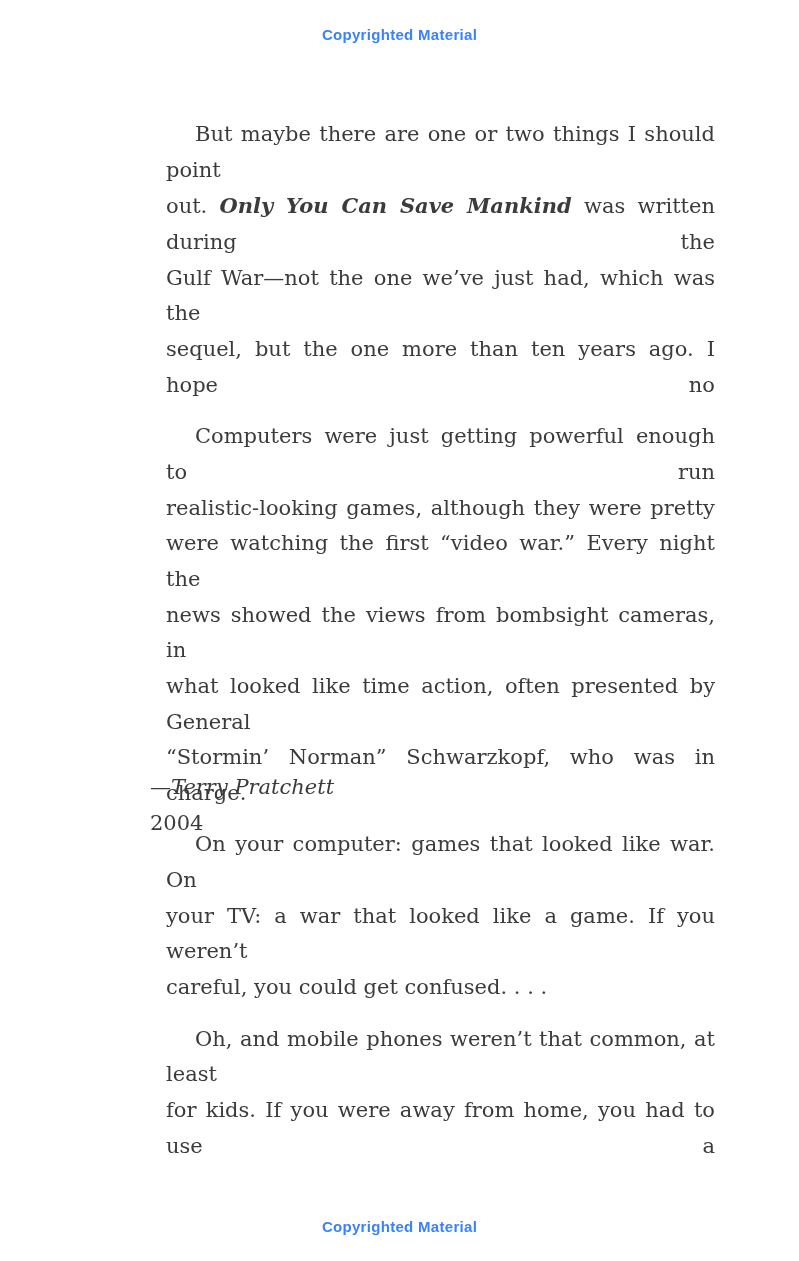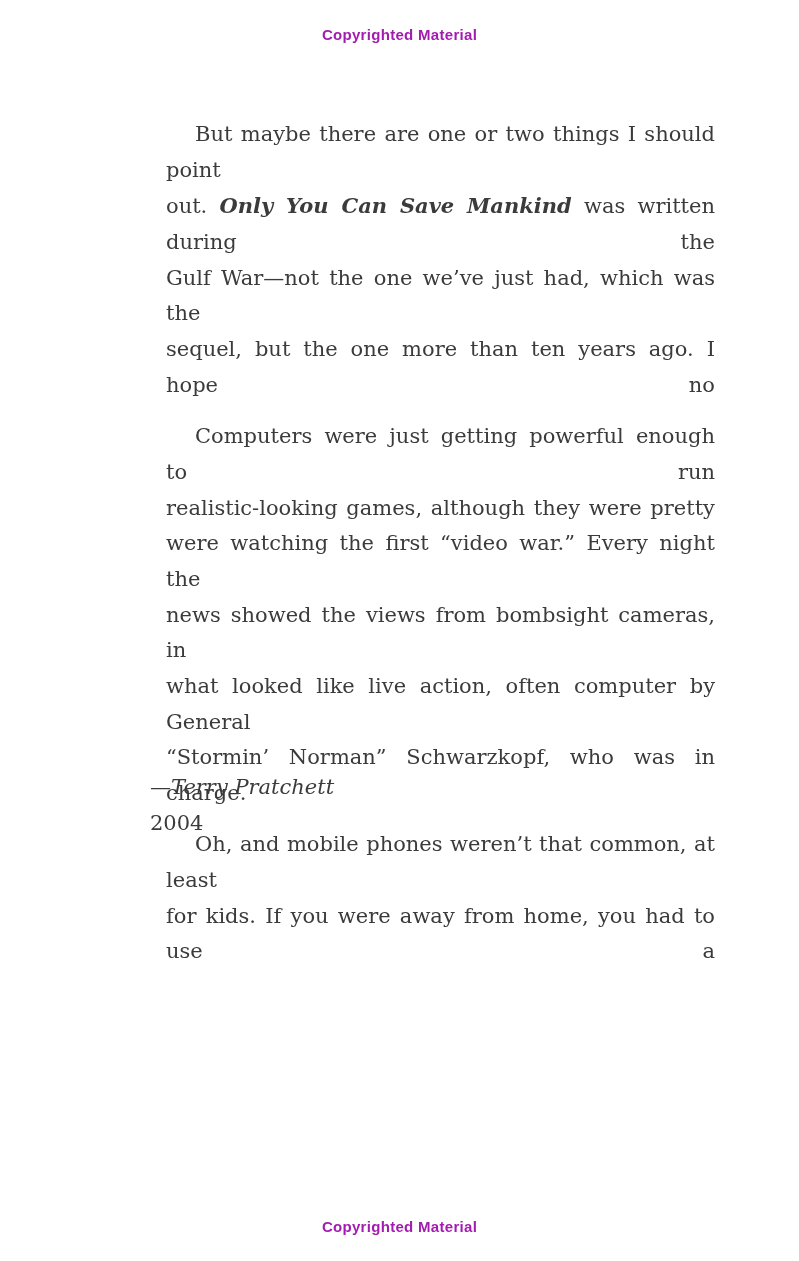--- a/index.html
+++ b/index.html
@@ -18,21 +18,21 @@
   }
   .notice {
     position: absolute;
     left: 0;
     width: 100%;
     text-align: center;
     font-family: "Liberation Sans", sans-serif;
     font-weight: bold;
     font-size: 15px;
     letter-spacing: 0.3px;
-    color: #a21caf;
+    color: #3b82f6;
   }
   .notice-top { top: 26px; }
   .notice-bottom { top: 1218px; }
 
   .text-block {
     position: absolute;
     left: 150px;
     top: 101px;
     width: 581px;
     font-size: 21px;
@@ -77,24 +77,29 @@
       <div class="line just"><span>out. </span><i class="title-em">Only You Can Save Mankind</i><span> was written during the</span></div>
       <div class="line just">Gulf War—not the one we’ve just had, which was the</div>
       <div class="line just">sequel, but the one more than ten years ago. I hope no</div>
     </div>
 
     <div class="para">
       <div class="line just indent">Computers were just getting powerful enough to run</div>
       <div class="line just">realistic-looking games, although they were pretty</div>
       <div class="line just">were watching the first “video war.” Every night the</div>
       <div class="line just">news showed the views from bombsight cameras, in</div>
-      <div class="line just">what looked like live action, often computer by General</div>
+      <div class="line just">what looked like time action, often presented by General</div>
       <div class="line">“Stormin’ Norman” Schwarzkopf, who was in charge.</div>
     </div>
 
+    <div class="para">
+      <div class="line just indent">On your computer: games that looked like war. On</div>
+      <div class="line just">your TV: a war that looked like a game. If you weren’t</div>
+      <div class="line">careful, you could get confused. . . .</div>
+    </div>
 
     <div class="para">
       <div class="line just indent">Oh, and mobile phones weren’t that common, at least</div>
       <div class="line just">for kids. If you were away from home, you had to use a</div>
     </div>
 
   </section>
 
   <div class="signature">
     <div class="sig-name">—Terry Pratchett</div>

